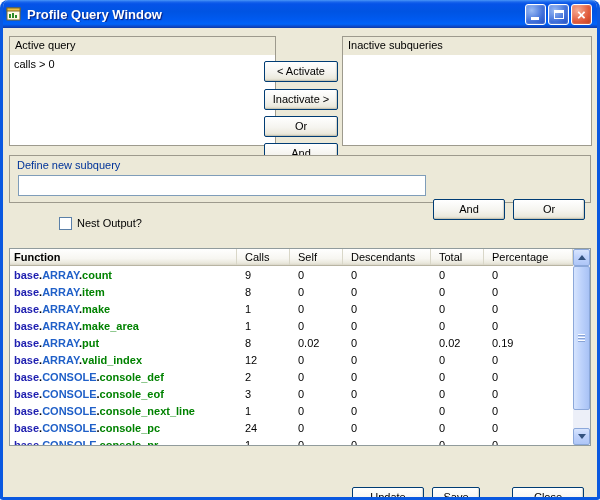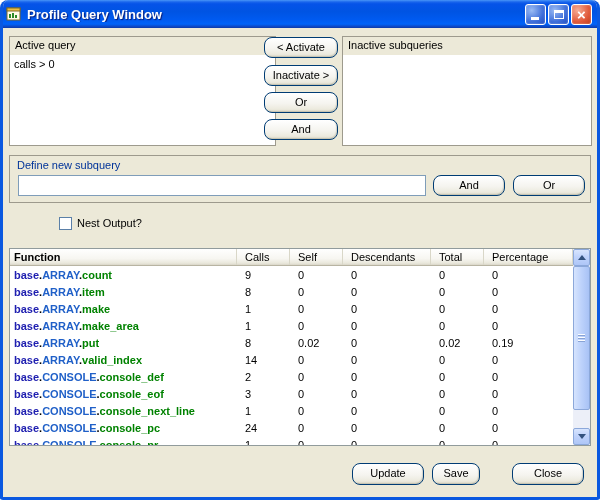--- a/index.html
+++ b/index.html
@@ -39,23 +39,24 @@
   .glyph-min { position:absolute; left:5px; bottom:4px; width:8px; height:3px; background:#fff; }
   .glyph-max { position:absolute; left:5px; top:5px; width:10px; height:9px; border:1px solid #fff; border-top:3px solid #fff; }
   .glyph-close { position:absolute; inset:0; color:#fff; font-size:15px; font-weight:bold; line-height:19px; text-align:center; }
 
   
   .btn {
     position:absolute; height:21px;
     font-family:"Liberation Sans", sans-serif; font-size:11px; color:#000;
     text-align:center; line-height:19px;
     background:linear-gradient(180deg,#ffffff 0%,#f5f4ef 55%,#eceade 85%,#dcd8c8 100%);
-    border:1px solid #003C74; border-radius:8px;
+    border:1px solid #003C74; border-radius:2px;
     box-shadow:inset -1px -1px 1px rgba(160,160,140,.4);
     cursor:default;
+    margin-top:24px;
   }
 
   .client { position:absolute; top:28px; left:0; right:0; bottom:0; }
 
   
   .panel { position:absolute; border:1px solid #9D9A8D; background:#fff; overflow:hidden; }
   .panel-label { height:18px; background:#ECE9D8; padding:2px 5px; }
   .panel-body { position:absolute; top:18px; left:0; right:0; bottom:0; background:#fff; }
   .list-item { padding:3px 4px; }
 
@@ -229,21 +230,21 @@
             <div class="trow">
     <div class="td c-fn"><span style="color: rgb(32, 32, 176);">base</span><span style="color: rgb(0, 0, 0);">.</span><span style="color: rgb(32, 96, 200);">ARRAY</span><span style="color: rgb(0, 0, 0);">.</span><span style="color: rgb(0, 130, 0);">put</span></div>
     <div class="td c-num">8</div>
     <div class="td c-num">0.02</div>
     <div class="td c-desc">0</div>
     <div class="td c-num">0.02</div>
     <div class="td c-pct">0.19</div>
   </div>
             <div class="trow">
     <div class="td c-fn"><span style="color: rgb(32, 32, 176);">base</span><span style="color: rgb(0, 0, 0);">.</span><span style="color: rgb(32, 96, 200);">ARRAY</span><span style="color: rgb(0, 0, 0);">.</span><span style="color: rgb(0, 130, 0);">valid_index</span></div>
-    <div class="td c-num">14</div>
+    <div class="td c-num">12</div>
     <div class="td c-num">0</div>
     <div class="td c-desc">0</div>
     <div class="td c-num">0</div>
     <div class="td c-pct">0</div>
   </div>
             <div class="trow">
     <div class="td c-fn"><span style="color: rgb(32, 32, 176);">base</span><span style="color: rgb(0, 0, 0);">.</span><span style="color: rgb(32, 96, 200);">CONSOLE</span><span style="color: rgb(0, 0, 0);">.</span><span style="color: rgb(0, 130, 0);">console_def</span></div>
     <div class="td c-num">2</div>
     <div class="td c-num">0</div>
     <div class="td c-desc">0</div>

